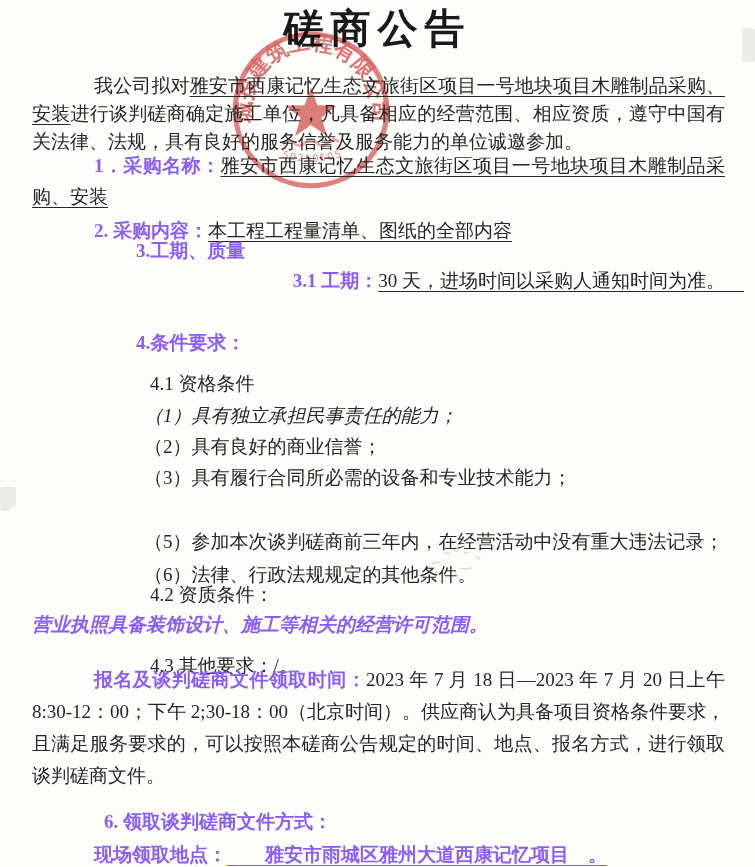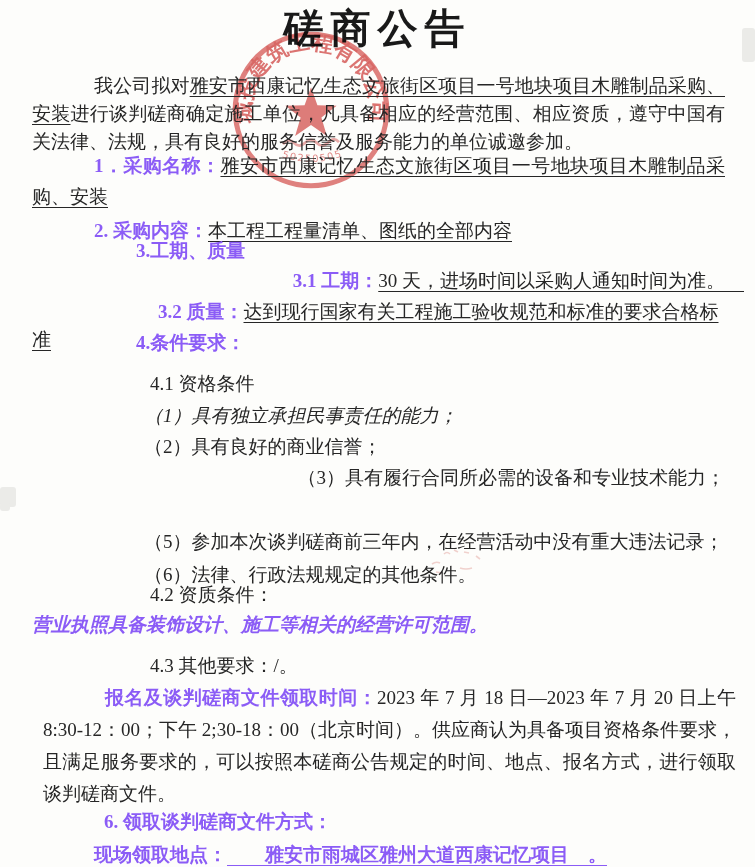--- a/index.html
+++ b/index.html
@@ -81,36 +81,35 @@
   <div class="abs justify ind1" style="top:72px;"><span>我公司拟对</span><span class="u">雅安市西康记忆生态文旅街区项目一号地块项目木雕制品采购、安装</span><span>进行谈判磋商确定施工单位，凡具备相应的经营范围、相应资质，遵守中国有关法律、法规，具有良好的服务信誉及服务能力的单位诚邀参加。</span></div>
 
   <div class="abs justify ind1 lh31" style="top:150px;"><span class="b">1．采购名称：</span><span class="u">雅安市西康记忆生态文旅街区项目一号地块项目木雕制品采购、安装</span></div>
 
   <div class="abs ind1" style="top:207px;margin-top:10px;"><span class="b">2. 采购内容：</span><span class="u">本工程工程量清单、图纸的全部内容</span></div>
 
   <div class="abs b" style="top:237px;text-indent:104px;">3.工期、质量</div>
 
   <div class="abs" style="top:267px;text-indent:126px;text-align:right;"><span class="b">3.1 工期：</span><span class="u">30 天，进场时间以采购人通知时间为准。　</span></div>
 
-  <div class="abs" style="top:298px;text-indent:126px;"><span class="b">3.2 质量：</span><span class="u">达到现行国家有关工程施工验收规范和标准的要求合格标准</span></div>
 
   <div class="abs b" style="top:329px;text-indent:104px;">4.条件要求：</div>
 
   <div class="abs" style="top:370px;text-indent:118px;">4.1 资格条件</div>
 
   <div class="abs" style="top:402px;text-indent:112px;font-style:italic;">（1）具有独立承担民事责任的能力；</div>
   <div class="abs" style="top:433px;text-indent:112px;">（2）具有良好的商业信誉；</div>
-  <div class="abs" style="top:464px;text-indent:112px;text-align:right;">（3）具有履行合同所必需的设备和专业技术能力；</div>
+  <div class="abs" style="top:464px;text-indent:112px;">（3）具有履行合同所必需的设备和专业技术能力；</div>
   <div class="abs" style="top:528px;text-indent:112px;">（5）参加本次谈判磋商前三年内，在经营活动中没有重大违法记录；</div>
   <div class="abs" style="top:561px;text-indent:112px;">（6）法律、行政法规规定的其他条件。</div>
 
   <div class="abs" style="top:584px;text-indent:118px;line-height:22px;">4.2 资质条件：</div>
   <div class="abs b" style="top:613px;line-height:24px;font-style:italic;">营业执照具备装饰设计、施工等相关的经营许可范围。</div>
 
   <div class="abs" style="top:652px;text-indent:118px;">4.3 其他要求：/。</div>
 
-  <div class="abs justify ind1 lh32" style="top:682px;margin-left:11px;"><span class="b">报名及谈判磋商文件领取时间：</span><span>2023 年 7 月 18 日—2023 年 7 月 20 日上午 8:30-12：00；下午 2;30-18：00（北京时间）。供应商认为具备项目资格条件要求，且满足服务要求的，可以按照本磋商公告规定的时间、地点、报名方式，进行领取谈判磋商文件。</span></div>
+  <div class="abs justify ind1 lh32" style="top:664px;"><span class="b">报名及谈判磋商文件领取时间：</span><span>2023 年 7 月 18 日—2023 年 7 月 20 日上午 8:30-12：00；下午 2;30-18：00（北京时间）。供应商认为具备项目资格条件要求，且满足服务要求的，可以按照本磋商公告规定的时间、地点、报名方式，进行领取谈判磋商文件。</span></div>
 
   <div class="abs b" style="top:808px;text-indent:72px;">6.  领取谈判磋商文件方式：</div>
 
   <div class="abs b" style="top:841px;text-indent:62px;"><span>现场领取地点：</span><span class="u">　　雅安市雨城区雅州大道西康记忆项目　。</span></div>
 
 </div>
 
 </body></html>

